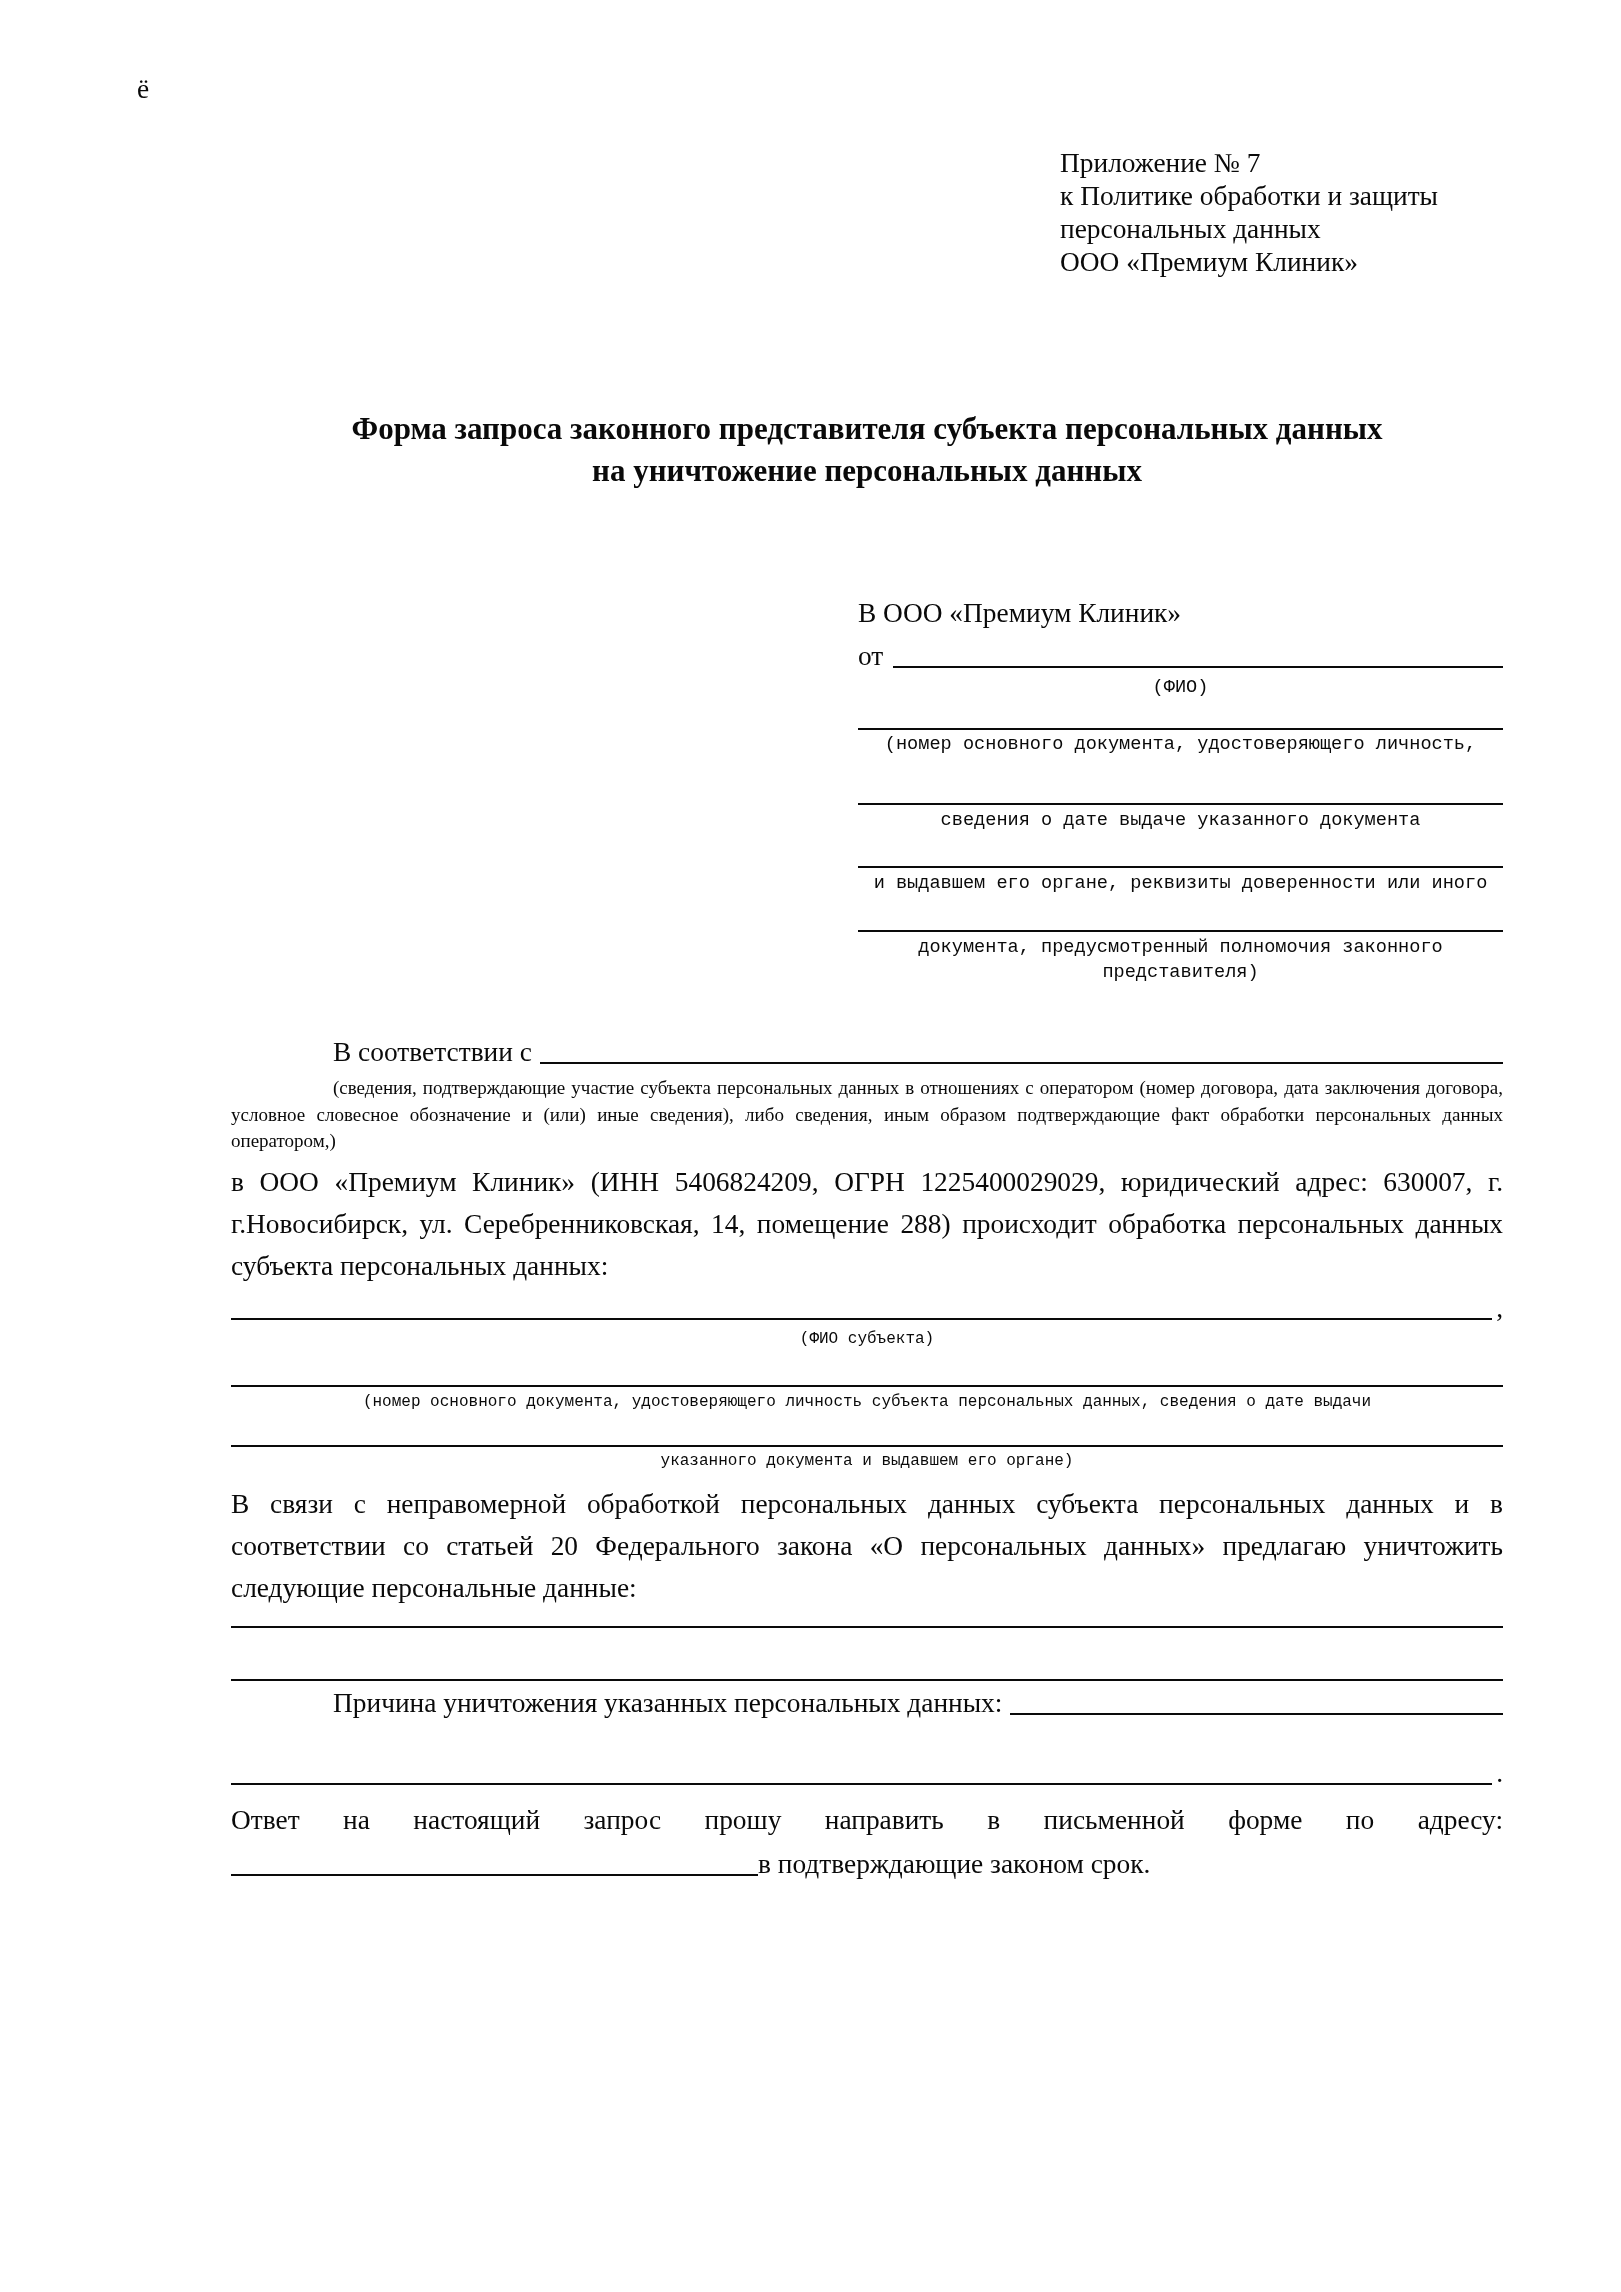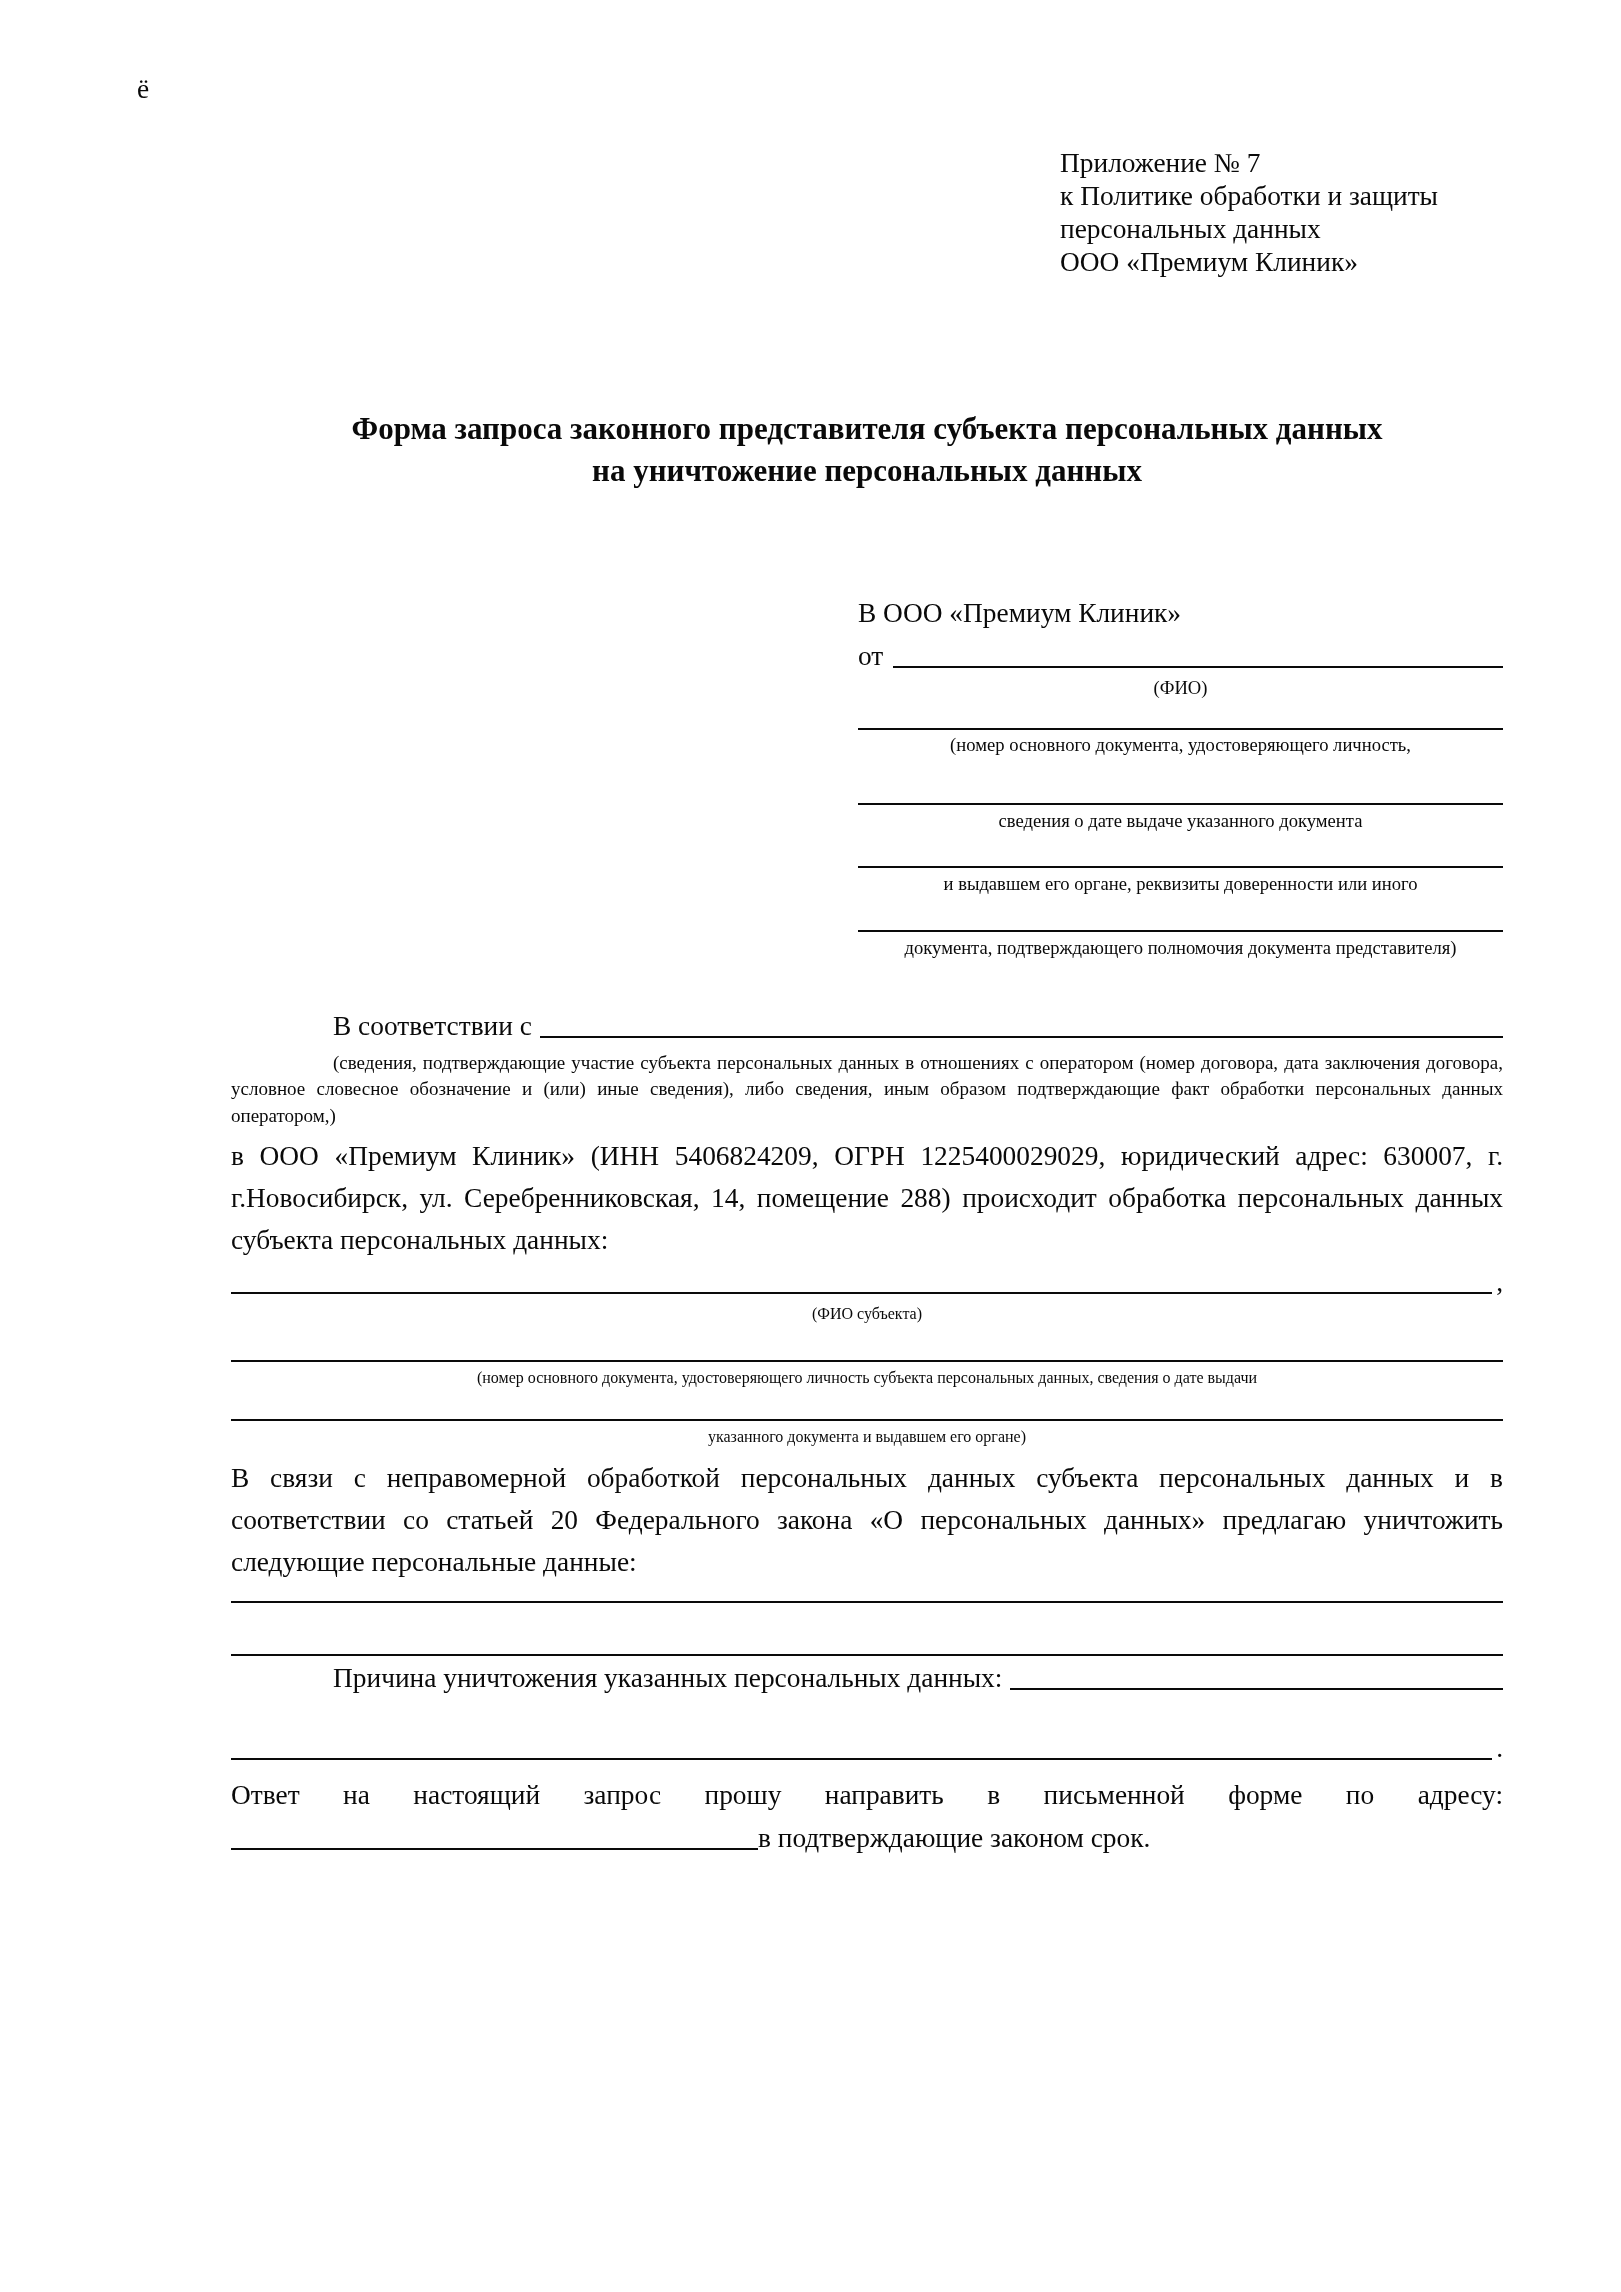--- a/index.html
+++ b/index.html
@@ -49,20 +49,21 @@
   }
   .hr {
     height: 0;
     border-bottom: 2.9px solid #0a0a0a;
   }
   .cap {
     text-align: center;
     font-size: 18.6px;
     line-height: 25.5px;
     margin-top: 2.9px;
+    font-family: Liberation Mono, monospace;
   }
   .from-row { margin-top: 11.8px; }
   .from-label { white-space: nowrap; padding-right: 9.8px; }
   .addr-hr-1 { margin-top: 27.4px; }
   .addr-hr-2 { margin-top: 45px; }
   .addr-hr-3 { margin-top: 33px; }
   .addr-hr-4 { margin-top: 33px; }
   .accordance-row {
     margin-top: 51px;
     display: flex;
@@ -169,21 +170,21 @@
     <div class="hr addr-hr-1"></div>
     <div class="cap">(номер основного документа, удостоверяющего личность,</div>
 
     <div class="hr addr-hr-2"></div>
     <div class="cap">сведения о дате выдаче указанного документа</div>
 
     <div class="hr addr-hr-3"></div>
     <div class="cap">и выдавшем его органе, реквизиты доверенности или иного</div>
 
     <div class="hr addr-hr-4"></div>
-    <div class="cap">документа, подтверждающего полномочия документа представителя)</div>
+    <div class="cap">документа, предусмотренный полномочия законного представителя)</div>
   </div>
 
   <div class="accordance-row">
     <span class="indent-lead">В соответствии с</span>
     <div class="fill"></div>
   </div>
 
   <div class="note">(сведения, подтверждающие участие субъекта персональных данных в отношениях с оператором (номер договора, дата заключения договора, условное словесное обозначение и (или) иные сведения), либо сведения, иным образом подтверждающие факт обработки персональных данных оператором,)</div>
 
   <div class="body-par operator-par">в ООО «Премиум Клиник» (ИНН 5406824209, ОГРН 1225400029029, юридический адрес: 630007, г. г.Новосибирск, ул. Серебренниковская, 14, помещение 288) происходит обработка персональных данных субъекта персональных данных:</div>

